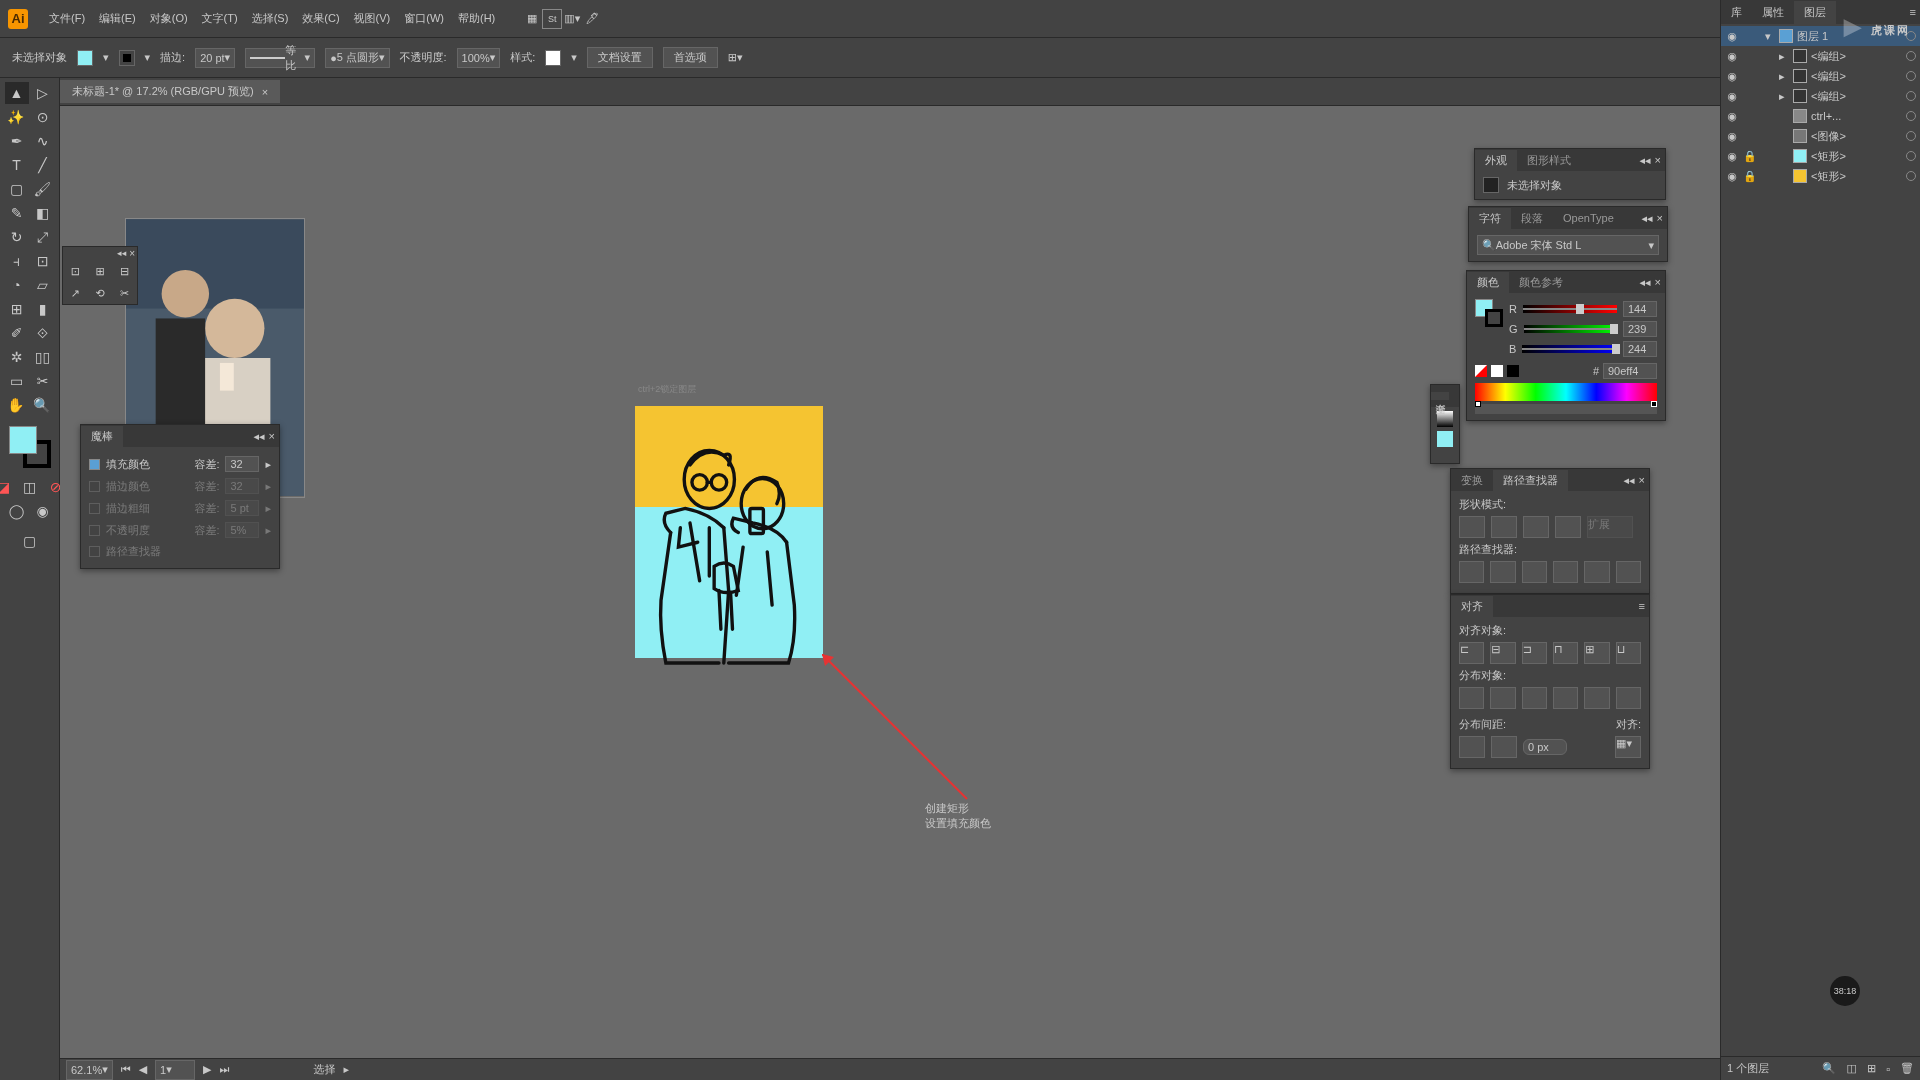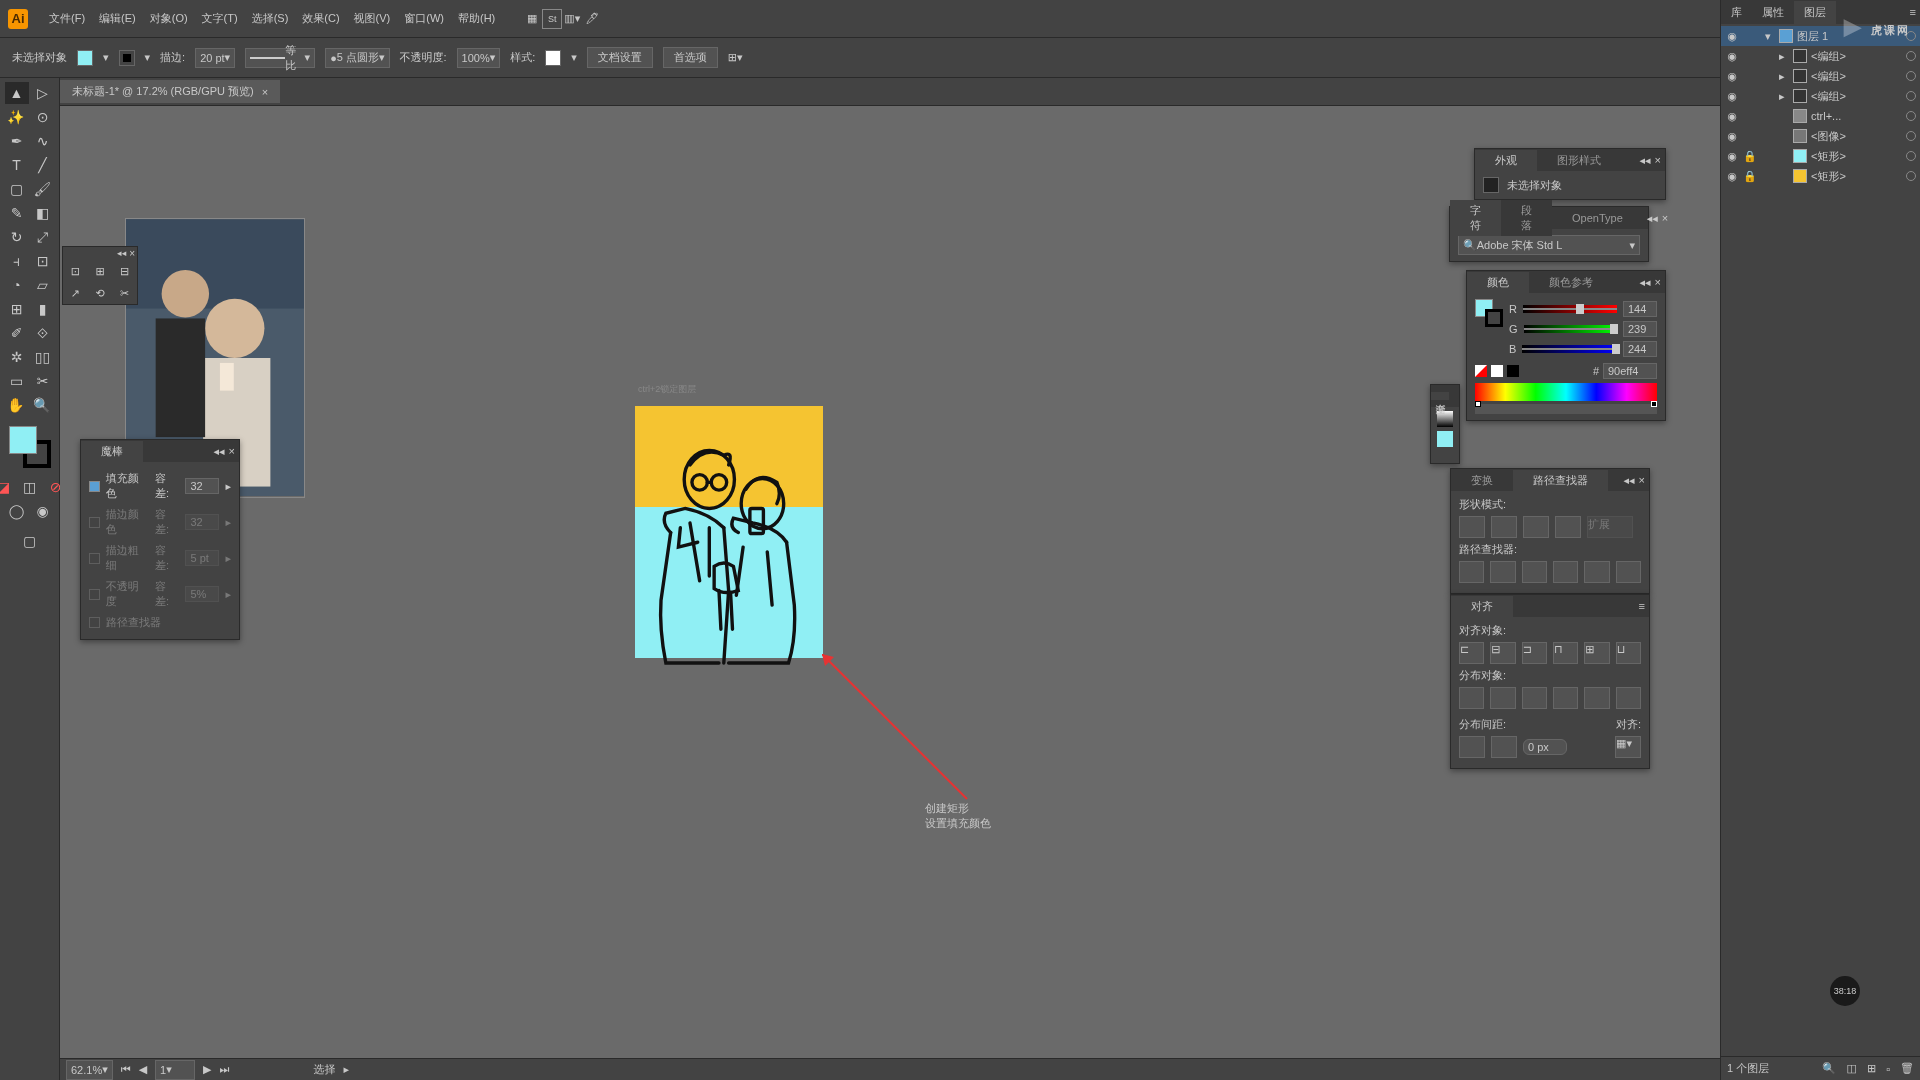--- a/index.html
+++ b/index.html
@@ -30,31 +30,31 @@
 .artboard { position: absolute; left: 575px; top: 300px; width: 188px; height: 252px; }
 .art-top { width: 100%; height: 40%; background: #f5c431; }
 .art-bottom { width: 100%; height: 60%; background: #90eff4; }
 .lineart { position: absolute; top: 12%; left: -3%; width: 106%; height: 92%; }
 .ref-img { position: absolute; left: 65px; top: 112px; width: 180px; height: 280px; background: linear-gradient(135deg, #3a4a5a, #8a7a6a); border: 1px solid #888; }
 .annotation-arrow { position: absolute; left: 762px; top: 548px; width: 165px; height: 160px; }
 .annotation-text { position: absolute; left: 865px; top: 695px; color: #cc3333; font-size: 13px; line-height: 1.4; }
 .statusbar { position: absolute; bottom: 0; left: 0; right: 0; height: 22px; background: #434343; border-top: 1px solid #2a2a2a; display: flex; align-items: center; padding: 0 6px; gap: 8px; }
 .panel { position: absolute; background: #434343; border: 1px solid #2a2a2a; box-shadow: 0 2px 6px rgba(0,0,0,0.4); }
 .panel-tabs { display: flex; background: #383838; height: 22px; align-items: center; }
-.panel-tab { padding: 3px 20px; background: #434343; }
+.panel-tab { padding: 3px 10px; background: #434343; }
 .panel-tab.inactive { background: #383838; color: #999; }
 .panel-ctrl { margin-left: auto; display: flex; gap: 4px; padding: 0 4px; }
 .panel-body { padding: 6px 8px; }
-.magic-wand-panel { left: 80px; top: 439px; width: 160px; }
+.magic-wand-panel { left: 80px; top: 424px; width: 200px; }
 .magic-wand-panel .row { display: flex; align-items: center; padding: 3px 0; gap: 6px; }
 .mw-chk { width: 11px; height: 11px; border: 1px solid #888; display: inline-block; }
 .mw-chk.checked { background: #5a9fd4; }
 .mw-input { background: #525252; border: 1px solid #666; padding: 0 4px; width: 34px; height: 16px; }
 .appearance-panel { right: 254px; top: 148px; width: 192px; }
-.char-panel { right: 271px; top: 206px; width: 200px; }
+.char-panel { right: 252px; top: 206px; width: 200px; }
 .color-panel { right: 254px; top: 270px; width: 200px; }
 .slider-row { display: flex; align-items: center; gap: 6px; padding: 2px 0; }
 .slider-track { flex: 1; height: 8px; position: relative; }
 .slider-track::before { content: ""; position: absolute; top: 3px; left: 0; width: 100%; height: 2px; background: #888; }
 .slider-thumb { position: absolute; top: -1px; width: 8px; height: 10px; background: #ccc; }
 .spectrum { width: 100%; height: 18px; background: linear-gradient(to right, red, yellow, lime, cyan, blue, magenta, red); margin-top: 4px; }
 .pathfinder-panel { right: 270px; top: 468px; width: 200px; }
 .pf-row { display: flex; gap: 6px; padding: 4px 0; align-items: center; }
 .pf-btn { width: 26px; height: 22px; background: #525252; border: 1px solid #666; }
 .align-panel { right: 270px; top: 594px; width: 200px; }

